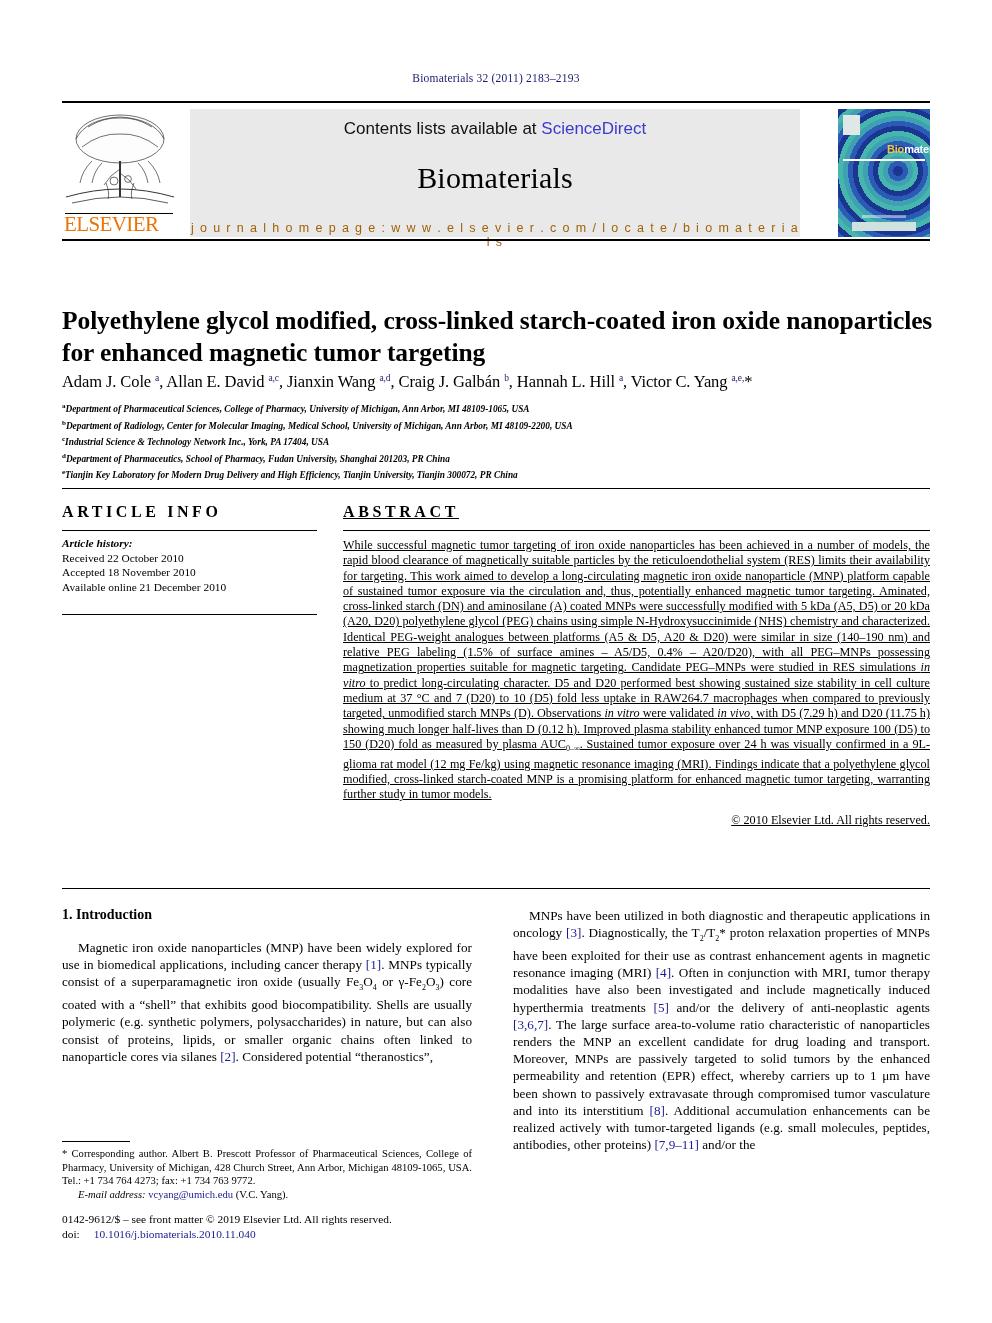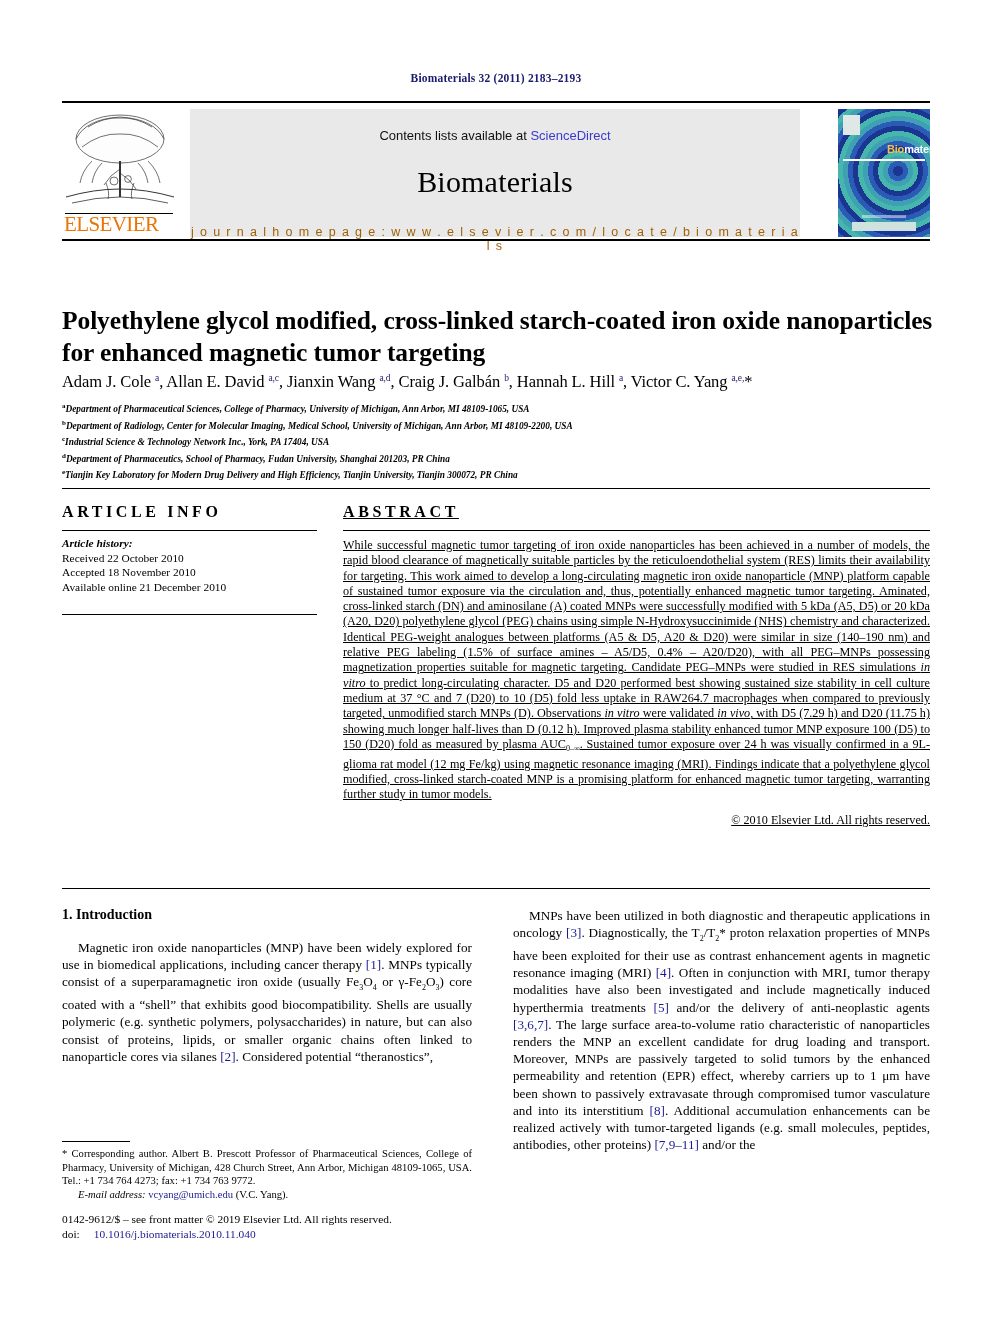--- a/index.html
+++ b/index.html
@@ -21,21 +21,21 @@
     width: 992px;
     height: 1323px;
   }
 
   
   .runhead {
     position: absolute;
     top: 72px; left: 0; width: 992px;
     text-align: center;
     font-size: 11.5px;
-    font-weight: bold;
+    font-weight: normal;
     color: #1a1a6e;
     letter-spacing: 0.2px;
   }
 
   
   .masthead {
     position: absolute;
     top: 101px; left: 62px;
     width: 868px;
     border-top: 2.5px solid #000;
@@ -75,23 +75,23 @@
   }
   .sd-band {
     position: absolute;
     left: 128px; top: 6px;
     width: 610px;
     height: 128px;
     background: #e9e9e9;
     text-align: center;
   }
   .sd-line {
-    padding-top: 19px;
+    padding-top: 10px;
     font-family: "Liberation Sans", sans-serif;
-    font-size: 13px;
+    font-size: 17px;
     color: #111;
   }
   .sd-link { color: #3a3ad0; }
   .journal-name {
     margin-top: 22px;
     font-family: "Liberation Serif", serif;
     font-size: 30px;
     letter-spacing: 0.2px;
   }
   .homepage {

